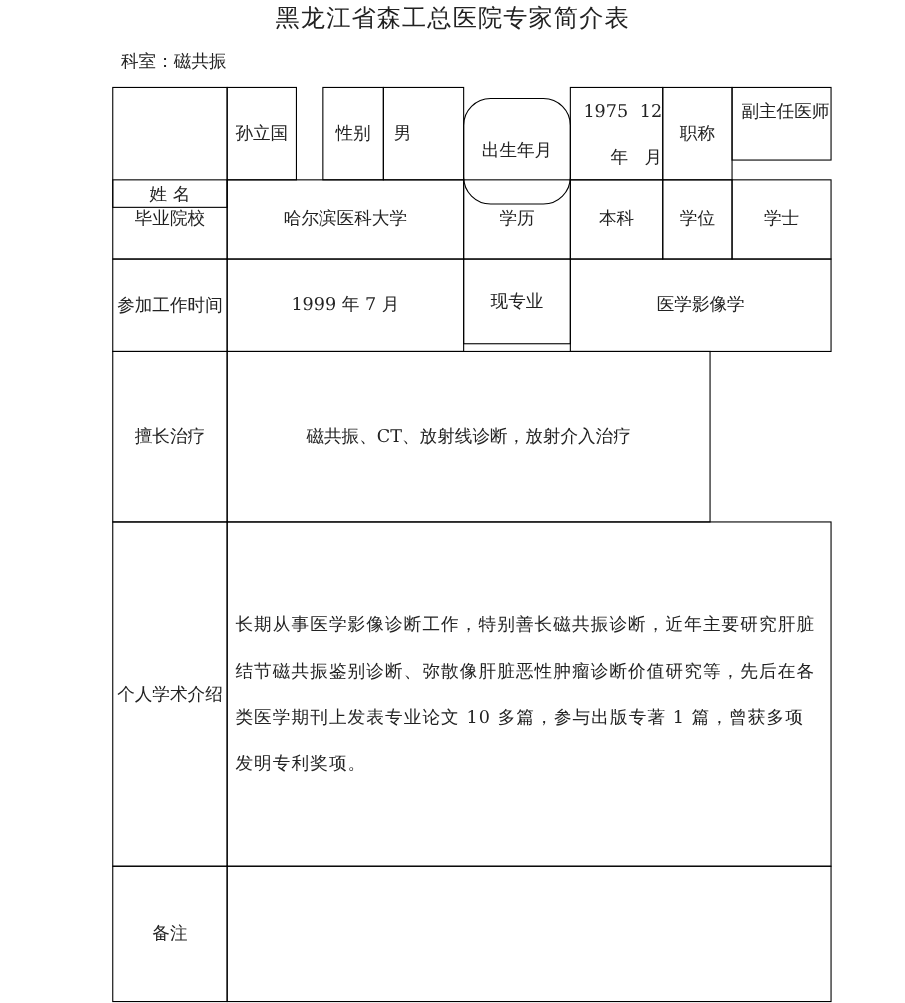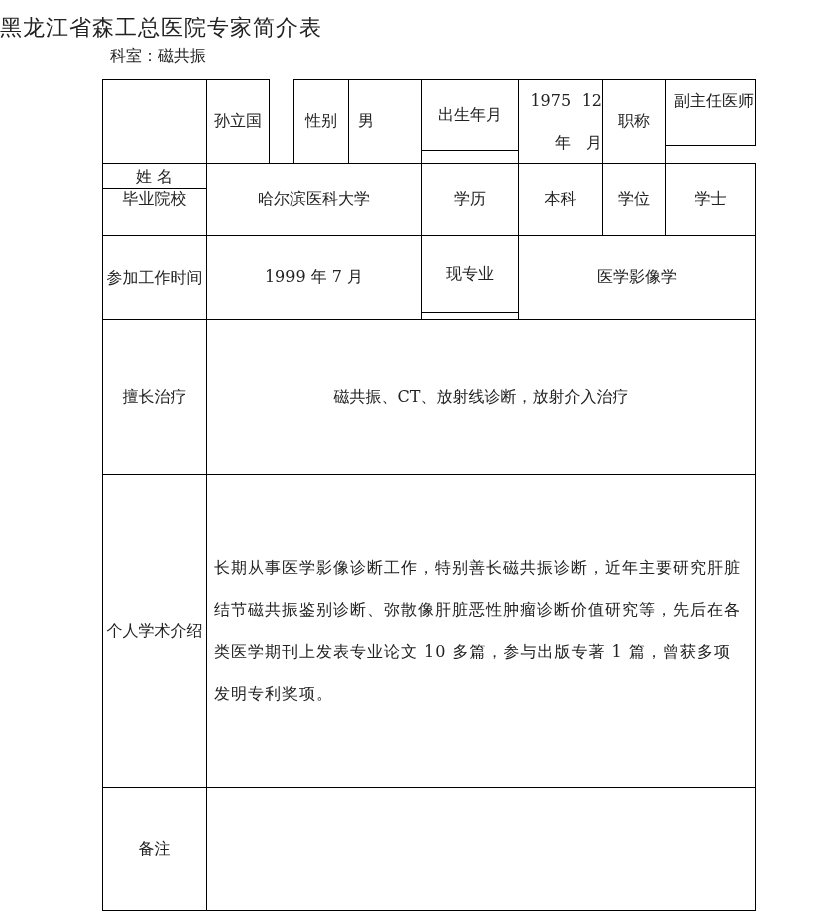--- a/index.html
+++ b/index.html
@@ -1,19 +1,19 @@
 <!DOCTYPE html>
 <html><head>
   <meta charset="utf-8">
   <style>
     html, body { margin: 0; padding: 0; background: #ffffff; }
     body { width: 823px; height: 912px; position: relative; overflow: hidden;
            font-family: "DejaVu Serif", "Liberation Serif", serif; color: #222; }
-    .title { position: absolute; left: 0; width: 823px; top: 2px; text-align: left;
-             font-size: 22px; letter-spacing: 1px; color: #222; margin-top: 11px; }
+    .title { position: absolute; left: 0; width: 823px; top: 2px; text-align: center;
+             font-size: 22px; letter-spacing: 1px; color: #222; }
     .dept { position: absolute; left: 110px; top: 46px; font-size: 16px; color: #222; }
     .cell { position: absolute; box-sizing: border-box; border: 1px solid #000;
             display: flex; align-items: center; justify-content: center;
             font-size: 16px; text-align: center; }
     .vstack { line-height: 42px; text-align: right; }
     .para { justify-content: flex-start; align-items: center; text-align: left;
             padding: 0 8px 0 7px; line-height: 42px; font-size: 16px; }
   </style>
 </head>
 <body>
@@ -28,21 +28,21 @@
   </div>
   <div class="cell" style="left:206px;top:79px;width:64px;height:85px;">
     <span>孙立国</span>
   </div>
   <div class="cell" style="left:293px;top:79px;width:56px;height:85px;">
     <span>性别</span>
   </div>
   <div class="cell" style="left:348px;top:79px;width:74px;height:85px;justify-content:flex-start;padding-left:9px;">
     <span>男</span>
   </div>
-  <div class="cell" style="left:421px;top:79px;width:98px;height:72px;">
+  <div class="cell" style="left:421px;top:89px;width:98px;height:97px;border-radius:25px;">
     <span>出生年月</span>
   </div>
   <div class="cell vstack" style="left:518px;top:79px;width:85px;height:85px;align-items:flex-start;padding-left:6px;">
     <span>1975 年</span>
     <span>12 月</span>
   </div>
   <div class="cell" style="left:602px;top:79px;width:64px;height:85px;">
     <span>职称</span>
   </div>
   <div class="cell vstack" style="left:665px;top:79px;width:91px;height:67px;align-items:flex-start;padding-left:7px;">
@@ -79,21 +79,21 @@
   <div class="cell" style="left:421px;top:235px;width:98px;height:78px;">
     <span>现专业</span>
   </div>
   <div class="cell" style="left:518px;top:235px;width:238px;height:85px;">
     <span>医学影像学</span>
   </div>
 
   <div class="cell" style="left:102px;top:319px;width:105px;height:156px;">
     <span>擅长治疗</span>
   </div>
-  <div class="cell" style="left:206px;top:319px;width:550px;height:156px;">
+  <div class="cell" style="left:206px;top:319px;width:440px;height:156px;">
     <span>磁共振、CT、放射线诊断，放射介入治疗</span>
   </div>
 
   <div class="cell vstack" style="left:102px;top:474px;width:105px;height:314px;">
     <span>个</span>
     <span>人</span>
     <span>学</span>
     <span>术</span>
     <span>介</span>
     <span>绍</span>

